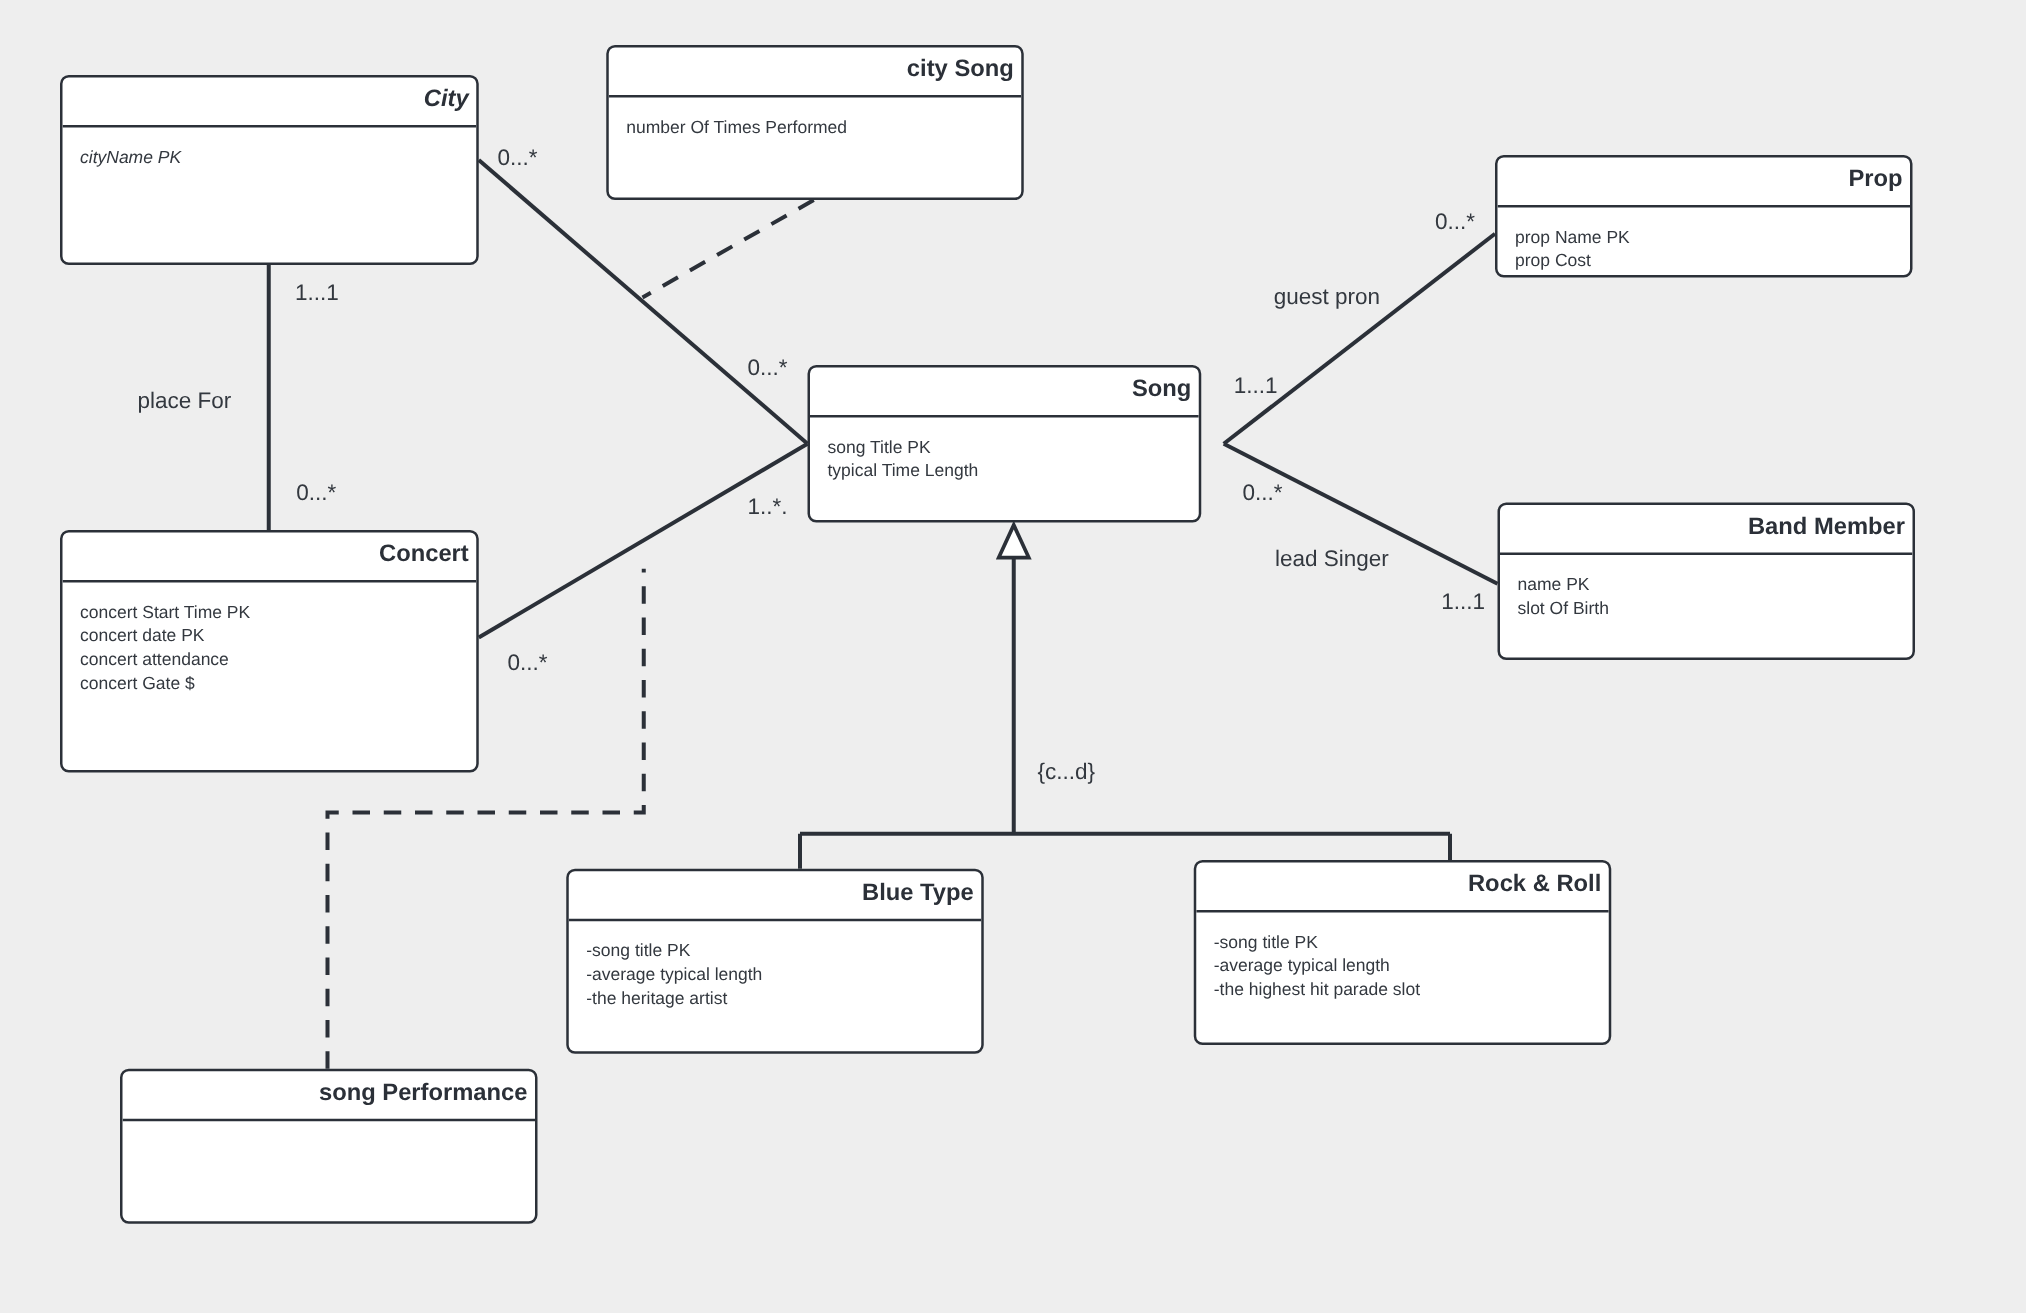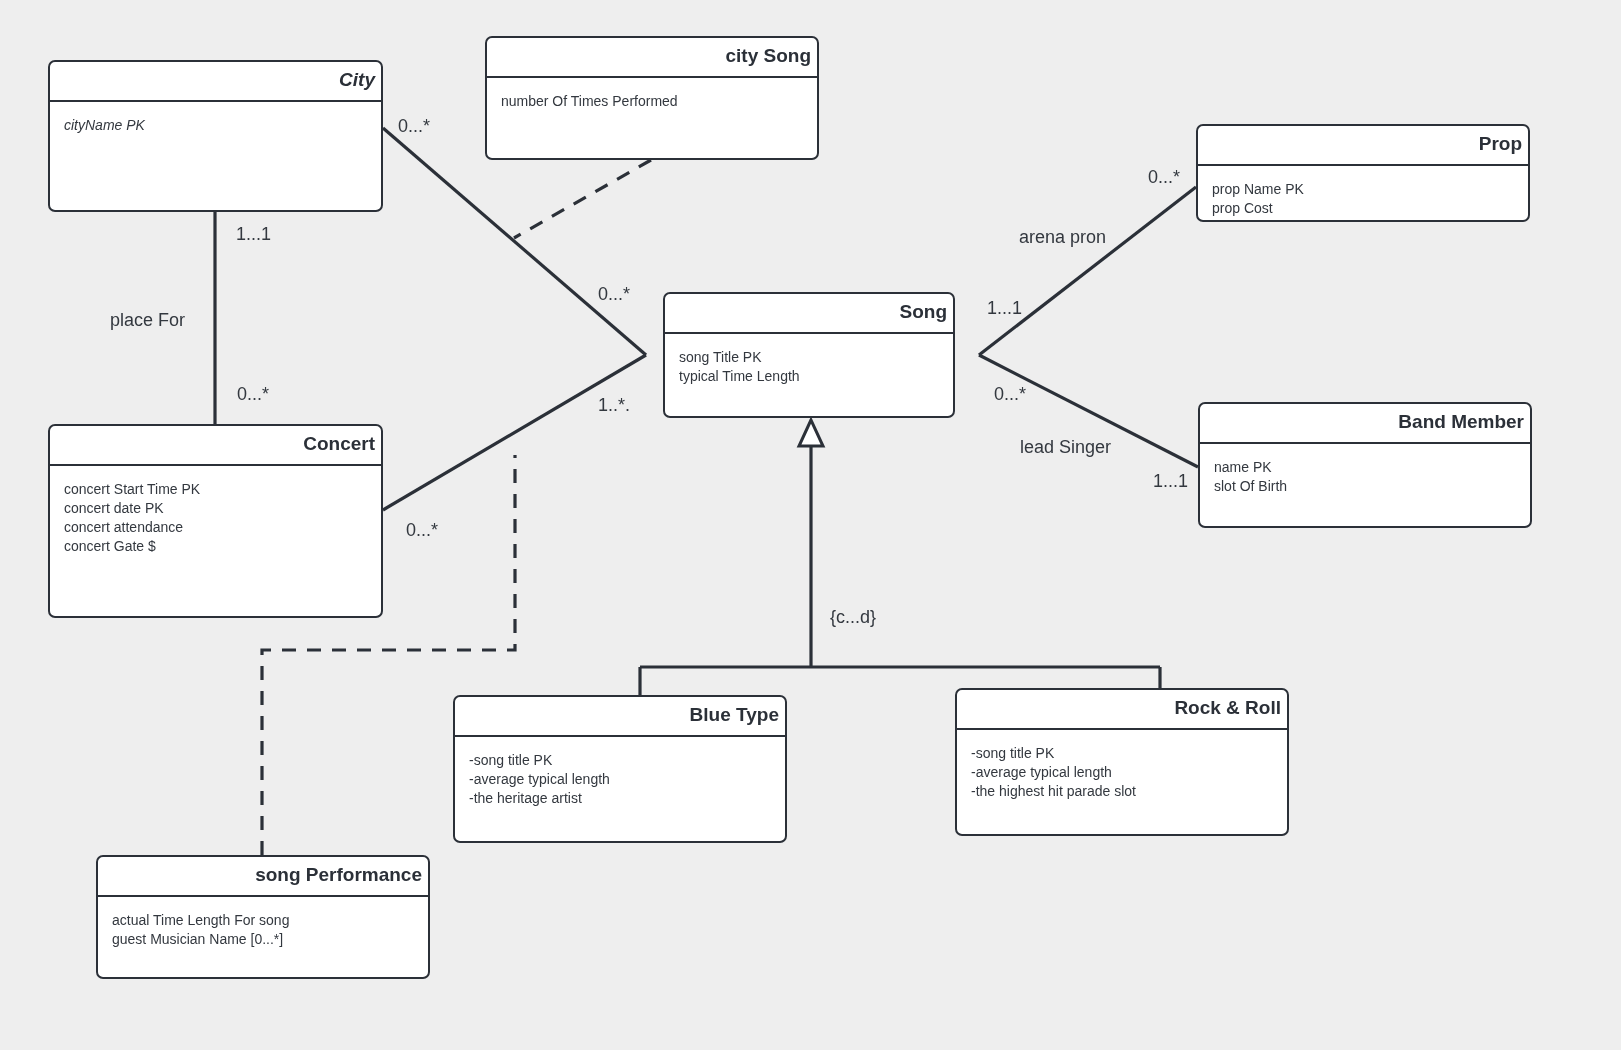--- a/index.html
+++ b/index.html
@@ -108,21 +108,21 @@
   </div>
 
   <div class="uml-class" style="left:1196px; top:124px; width:334px; height:98px;">
     <div class="uml-title">Prop</div>
     <div class="uml-attrs">
       <div>prop Name PK</div>
       <div>prop Cost</div>
     </div>
   </div>
 
-  <div class="uml-class" style="left:646px; top:292px; width:292px; height:126px;margin-left:17px;">
+  <div class="uml-class" style="left:646px; top:292px; width:315px; height:126px;">
     <div class="uml-title">Song</div>
     <div class="uml-attrs">
       <div>song Title PK</div>
       <div>typical Time Length</div>
     </div>
   </div>
 
   <div class="uml-class" style="left:1198px; top:402px; width:334px; height:126px;">
     <div class="uml-title">Band Member</div>
     <div class="uml-attrs">
@@ -154,41 +154,37 @@
     <div class="uml-title">Rock &amp; Roll</div>
     <div class="uml-attrs">
       <div>-song title PK</div>
       <div>-average typical length</div>
       <div>-the highest hit parade slot</div>
     </div>
   </div>
 
   <div class="uml-class" style="left:96px; top:855px; width:334px; height:124px;">
     <div class="uml-title">song Performance</div>
-    <div class="uml-attrs">
-      <div>actual Time Length For song</div>
-      <div>guest Musician Name [0...*]</div>
-    </div>
   </div>
 
   <div class="edge-label" style="left:398px; top:117px;">0...*</div>
 
   <div class="edge-label" style="left:236px; top:225px;">1...1</div>
 
   <div class="edge-label" style="left:110px; top:311px;">place For</div>
 
   <div class="edge-label" style="left:237px; top:385px;">0...*</div>
 
   <div class="edge-label" style="left:598px; top:285px;">0...*</div>
 
   <div class="edge-label" style="left:598px; top:396px;">1..*.</div>
 
   <div class="edge-label" style="left:406px; top:521px;">0...*</div>
 
-  <div class="edge-label" style="left:1019px; top:228px;">arena pron</div>
+  <div class="edge-label" style="left:1019px; top:228px;">guest pron</div>
 
   <div class="edge-label" style="left:987px; top:299px;">1...1</div>
 
   <div class="edge-label" style="left:1148px; top:168px;">0...*</div>
 
   <div class="edge-label" style="left:1020px; top:438px;">lead Singer</div>
 
   <div class="edge-label" style="left:994px; top:385px;">0...*</div>
 
   <div class="edge-label" style="left:1153px; top:472px;">1...1</div>

